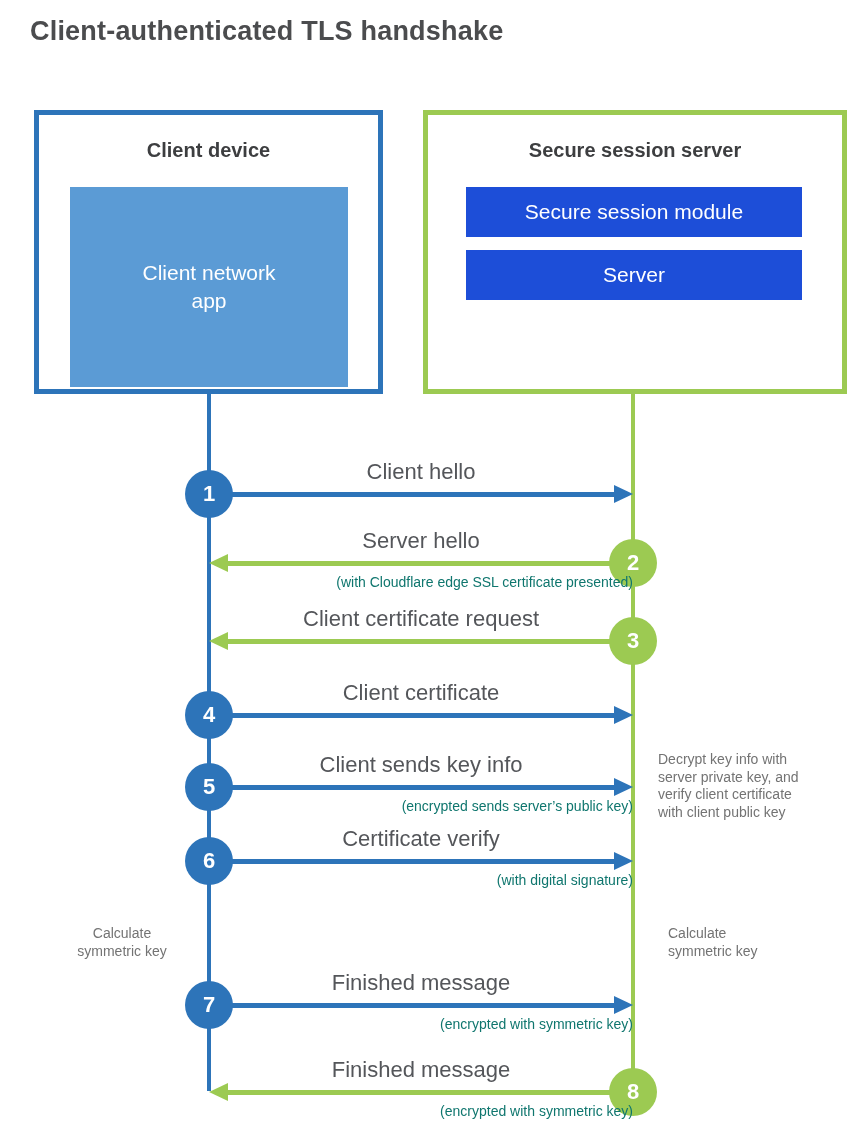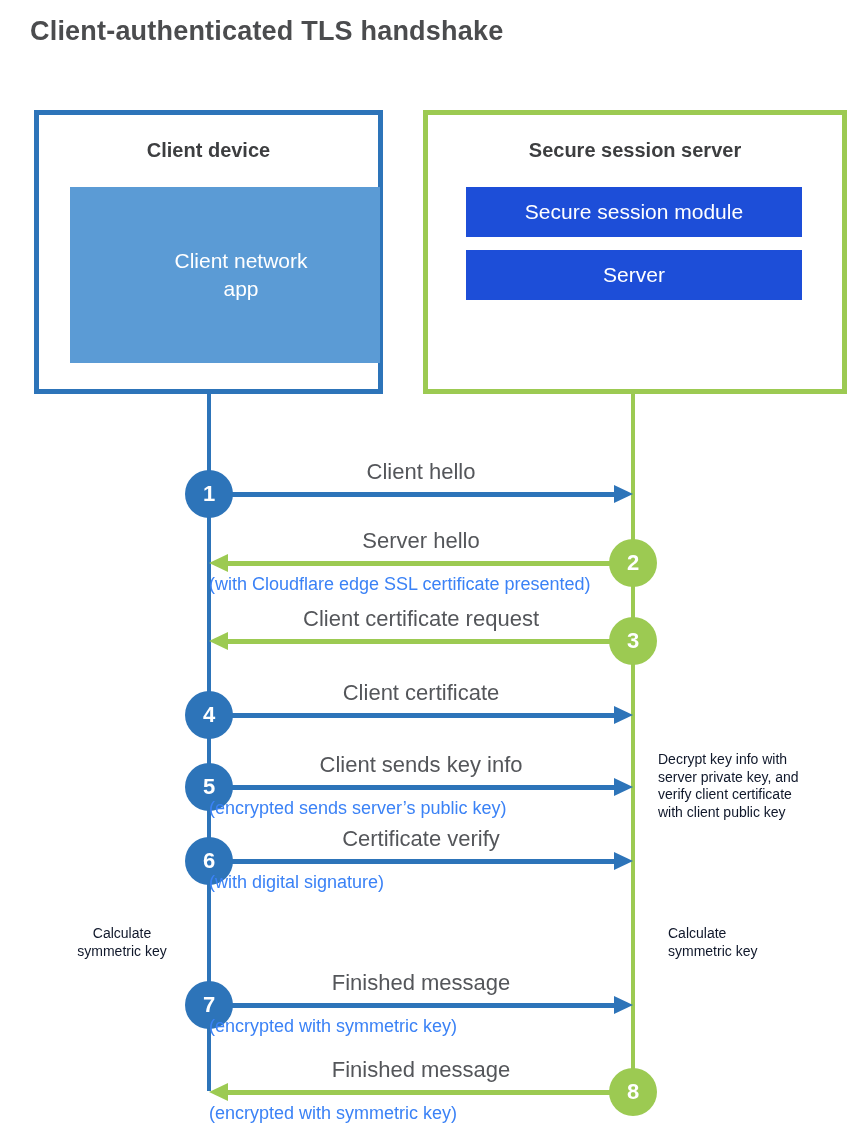--- a/index.html
+++ b/index.html
@@ -13,58 +13,58 @@
     color:#4b4c4e;letter-spacing:.2px;
   }
   
   .actor-box{position:absolute;top:110px;height:284px;box-sizing:border-box;background:#fff;}
   .client-box{left:34px;width:349px;border:5px solid #2d74b9;}
   .server-box{left:423px;width:424px;border:5px solid #9cca52;}
   .actor-heading{
     margin-top:24px;text-align:center;font-size:20px;font-weight:700;color:#3d3e40;
   }
   .client-app{
-    position:absolute;left:70px;top:187px;width:278px;height:176px;background:#5b9bd5;
-    display:flex;align-items:center;justify-content:center;text-align:center;padding-left:32px;
+    position:absolute;left:70px;top:187px;width:278px;height:200px;background:#5b9bd5;
+    display:flex;align-items:center;justify-content:center;text-align:center;
   }
   .client-app span{color:#ffffff;font-size:21px;max-width:170px;line-height:1.35;}
   .server-bar{
     position:absolute;left:466px;width:336px;height:50px;background:#1d4ed8;
     color:#ffffff;font-size:21px;text-align:center;line-height:50px;
   }
   .bar-0{top:187px;} .bar-1{top:250px;} .bar-2{top:311px;}
   
   .lifeline{position:absolute;top:393px;width:4px;z-index:1;}
   .client-line{left:207px;height:698px;background:#2d74b9;}
   .server-line{left:631px;height:699px;background:#9cca52;}
   
   .step{position:absolute;left:0;width:865px;height:0;}
   .step .lbl{
     position:absolute;left:209px;width:424px;bottom:9px;text-align:center;
     font-size:22px;color:#54565a;z-index:4;
   }
   .step .sub{
-    position:absolute;left:209px;width:424px;top:11px;text-align:left;
-    font-size:18px;color:#3b82f6;z-index:4;
+    position:absolute;left:209px;width:424px;top:11px;text-align:right;
+    font-size:14px;color:#0f766e;z-index:4;
   }
   .step .body{position:absolute;top:-2px;height:5px;z-index:2;}
   .s-blue .body{background:#2d74b9;left:209px;width:406px;}
   .s-green .body{background:#9cca52;left:227px;width:406px;}
   .step .head{position:absolute;top:-9px;width:0;height:0;z-index:2;
     border-top:9px solid transparent;border-bottom:9px solid transparent;}
   .s-blue .head{left:614px;border-left:19px solid #2d74b9;}
   .s-green .head{left:209px;border-right:19px solid #9cca52;}
   .step .circle{
     position:absolute;top:-24px;width:48px;height:48px;border-radius:50%;z-index:3;
     color:#ffffff;font-size:22px;font-weight:700;text-align:center;line-height:48px;
   }
   .s-blue .circle{left:185px;background:#2d74b9;}
   .s-green .circle{left:609px;background:#9cca52;}
   
-  .note{position:absolute;font-size:14px;line-height:17.5px;color:#0f172a;white-space:pre-line;z-index:4;}
+  .note{position:absolute;font-size:14px;line-height:17.5px;color:#737373;white-space:pre-line;z-index:4;}
   .note-decrypt{left:658px;top:751px;text-align:left;}
   .note-calc-left{left:57px;top:925px;width:130px;text-align:center;}
   .note-calc-right{left:668px;top:925px;text-align:left;}
 </style>
 </head>
 <body>
 
 <div id="canvas">
 
   <div class="page-title">Client-authenticated TLS handshake</div>

